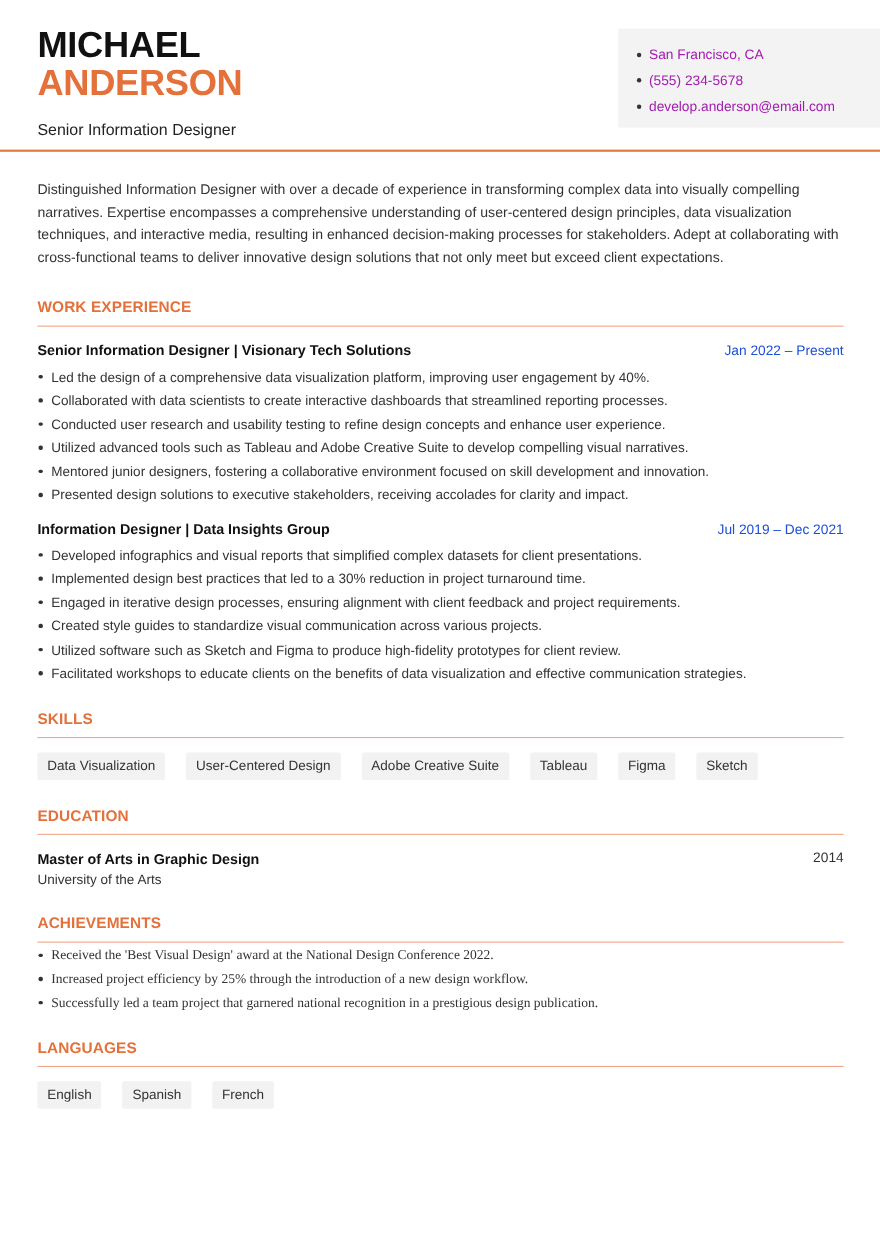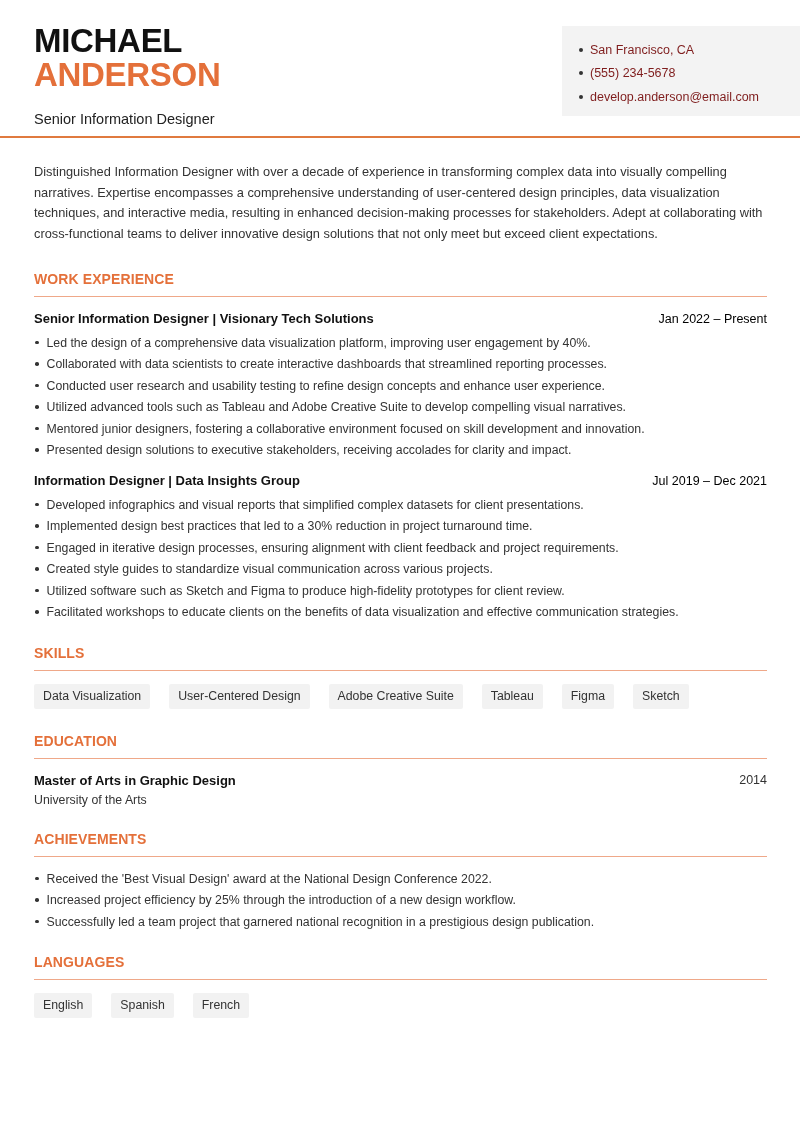--- a/index.html
+++ b/index.html
@@ -6,32 +6,32 @@
     html, body { width: 800px; height: 1130px; background: #ffffff; }
     body { font-family: "Liberation Sans", "DejaVu Sans", sans-serif; color: #333333; position: relative; overflow: hidden; }
 
     .header { position: relative; height: 138px; border-bottom: 2px solid #e07a3f; }
     .name-block { position: absolute; left: 34px; top: 24px; }
     .first-name { font-size: 33px; font-weight: 700; color: #111111; line-height: 34px; letter-spacing: -0.3px; }
     .last-name { font-size: 33px; font-weight: 700; color: #e4703a; line-height: 34px; letter-spacing: -0.3px; }
     .job-title { font-size: 14.5px; color: #222222; margin-top: 19px; }
 
     .contact-box { position: absolute; left: 562px; top: 26px; width: 238px; height: 90px; background: #f3f3f3; padding: 12px 0 0 17px; }
-    .contact-item { display: flex; align-items: center; font-size: 12.5px; color: #7f1d1d; height: 23.5px; }
+    .contact-item { display: flex; align-items: center; font-size: 12.5px; color: #a21caf; height: 23.5px; }
     .bullet-dot { width: 4px; height: 4px; border-radius: 50%; background: #333; margin-right: 7px; flex-shrink: 0; }
 
     .content { position: absolute; left: 34px; top: 138px; width: 733px; }
     .summary { font-size: 12.8px; line-height: 20.7px; color: #333; margin-top: 24px; }
 
     .section-title { font-size: 14px; font-weight: 700; color: #e4703a; padding-bottom: 9px; border-bottom: 1.5px solid #efa889; letter-spacing: 0.1px; }
     .section { margin-top: 22px; }
 
     .job-head { display: flex; justify-content: space-between; align-items: baseline; margin-top: 14px; gap: 30px; }
     .job-role { font-size: 13px; font-weight: 700; color: #111; }
-    .job-date { font-size: 12.5px; color: #000000; }
+    .job-date { font-size: 12.5px; color: #1d4ed8; }
     .bullets { list-style: none; margin-top: 6px; }
     .bullets li { display: flex; align-items: center; font-size: 12.3px; color: #333; height: 21.5px; }
     .bullets li .bullet-dot { width: 3.5px; height: 3.5px; margin-left: 1px; margin-right: 8px; }
 
     .tags { display: flex; gap: 19px; margin-top: 13px; }
     .tag { background: #f2f2f2; font-size: 12.3px; color: #333; padding: 0 9px; height: 25px; line-height: 25px; border-radius: 2px; }
 
     .edu-head { display: flex; justify-content: space-between; align-items: center; margin-top: 14px; }
     .edu-degree { font-size: 13px; font-weight: 700; color: #111; }
     .edu-year { font-size: 12.5px; color: #333; }
@@ -147,21 +147,21 @@
     <div class="section-title">EDUCATION</div>
     <div class="edu-head">
       <span class="edu-degree">Master of Arts in Graphic Design</span>
       <span class="edu-year">2014</span>
     </div>
     <div class="edu-school">University of the Arts</div>
   </div>
 
   <div class="section" style="margin-top:24px;">
     <div class="section-title">ACHIEVEMENTS</div>
-    <ul class="bullets" style="margin-top:11px;">
+    <ul class="bullets" style="margin-top:1px;font-family:Liberation Serif, serif;">
       <li>
           <span class="bullet-dot"></span>
           <span>Received the 'Best Visual Design' award at the National Design Conference 2022.</span>
         </li>
       <li>
           <span class="bullet-dot"></span>
           <span>Increased project efficiency by 25% through the introduction of a new design workflow.</span>
         </li>
       <li>
           <span class="bullet-dot"></span>

